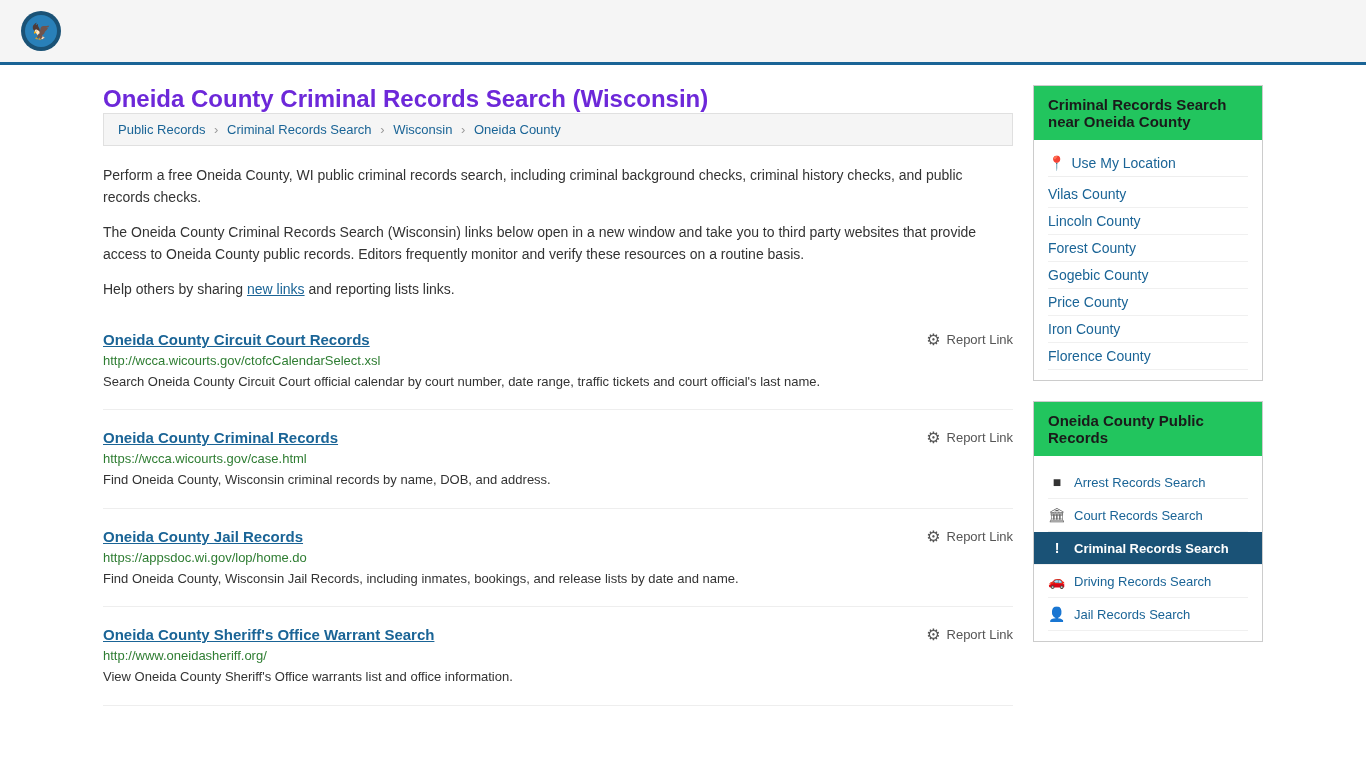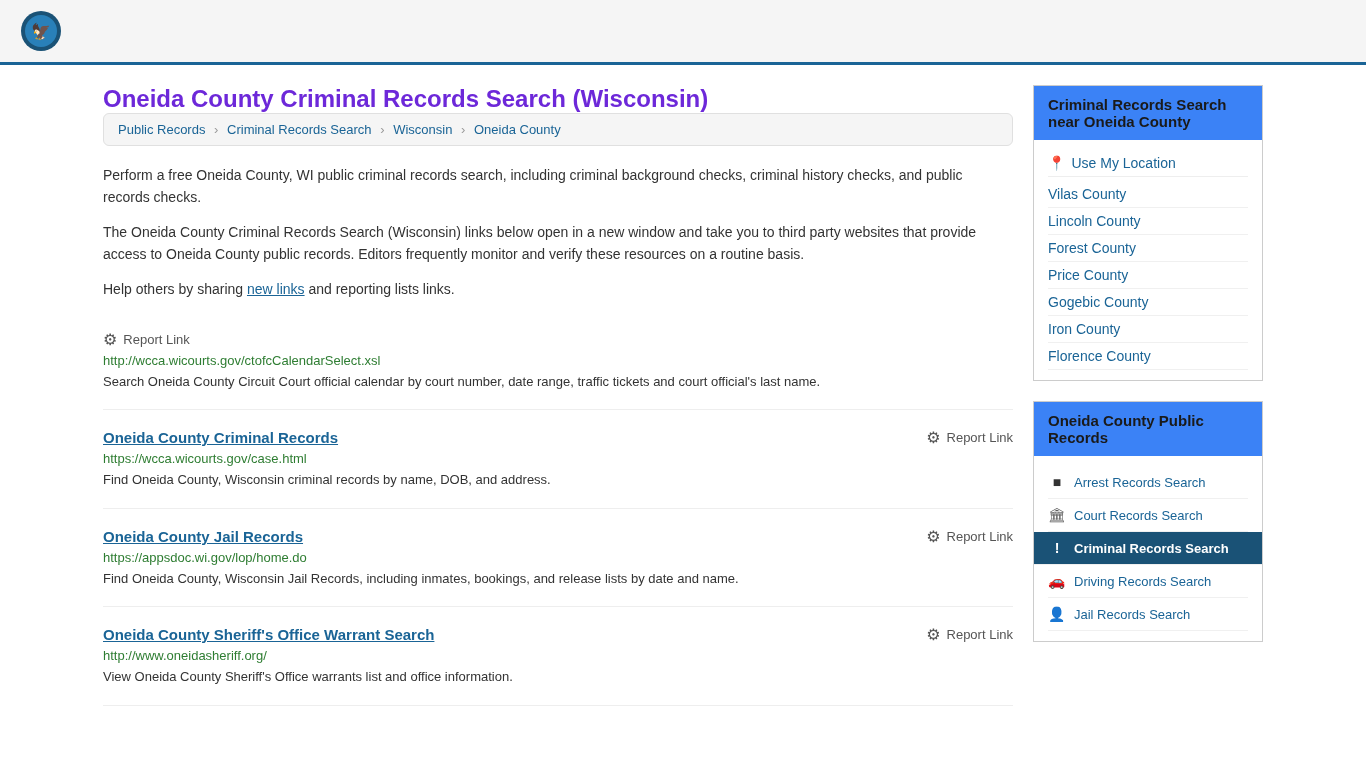--- a/index.html
+++ b/index.html
@@ -82,21 +82,21 @@
     }
 
     
     .breadcrumb {
       background: #f5f5f5;
       border: 1px solid #e0e0e0;
       padding: 8px 14px;
       font-size: 13px;
       color: #555;
       margin-bottom: 18px;
-      border-radius: 6px;
+      border-radius: 0;
     }
     .breadcrumb a {
       color: #1a6496;
       text-decoration: none;
     }
     .breadcrumb span { margin: 0 5px; color: #999; }
 
     
     .description {
       font-size: 14px;
@@ -153,21 +153,21 @@
 
     
     .sidebar {
       width: 230px;
       flex-shrink: 0;
     }
     .sidebar-section {
       margin-bottom: 20px;
     }
     .sidebar-section-title {
-      background: #3b82f6;
+      background: #22c55e;
       padding: 10px 14px;
       font-size: 15px;
       font-weight: bold;
       color: #1a1a1a;
       border-top: 1px solid #ccc;
       border-left: 1px solid #ccc;
       border-right: 1px solid #ccc;
     }
     .sidebar-section-content {
       border: 1px solid #ccc;
@@ -270,20 +270,21 @@
     </div>
 
     <p class="description">Perform a free Oneida County, WI public criminal records search, including criminal background checks, criminal history checks, and public records checks.</p>
     <p class="description">The Oneida County Criminal Records Search (Wisconsin) links below open in a new window and take you to third party websites that provide access to Oneida County public records. Editors frequently monitor and verify these resources on a routine basis.</p>
     <p class="description">
       <span>Help others by sharing </span><a href="#">new links</a><span> and reporting lists links.</span>
     </p>
 
     <div id="record-0" class="record-entry">
       <div class="record-header">
+        <a class="record-title" href="#">Oneida County Circuit Court Records</a>
         <div class="report-link">
           <span class="report-link-icon">⚙</span>
           <span>Report Link</span>
         </div>
       </div>
       <div class="record-url">http://wcca.wicourts.gov/ctofcCalendarSelect.xsl</div>
       <div class="record-desc">Search Oneida County Circuit Court official calendar by court number, date range, traffic tickets and court official's last name.</div>
     </div>
 
     <div id="record-1" class="record-entry">
@@ -330,22 +331,22 @@
       <div class="sidebar-section-title">Criminal Records Search near Oneida County</div>
       <div class="sidebar-section-content">
         <div class="sidebar-location">
           <span class="location-pin">📍</span>
           <span>Use My Location</span>
         </div>
         <ul class="sidebar-county-list">
           <li><a href="#">Vilas County</a></li>
           <li><a href="#">Lincoln County</a></li>
           <li><a href="#">Forest County</a></li>
+          <li><a href="#">Gogebic County</a></li>
           <li><a href="#">Price County</a></li>
-          <li><a href="#">Gogebic County</a></li>
           <li><a href="#">Iron County</a></li>
           <li><a href="#">Florence County</a></li>
         </ul>
       </div>
     </div>
 
     <div class="sidebar-section">
       <div class="sidebar-section-title">Oneida County Public Records</div>
       <div class="sidebar-section-content">
         <ul class="sidebar-records-list">

